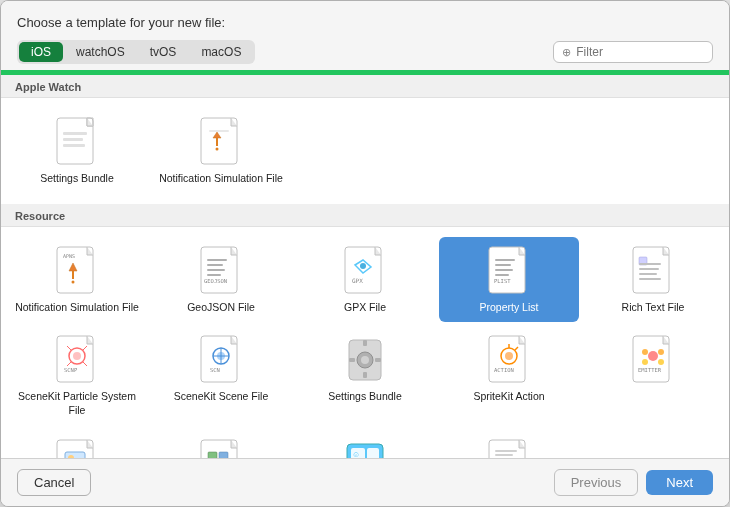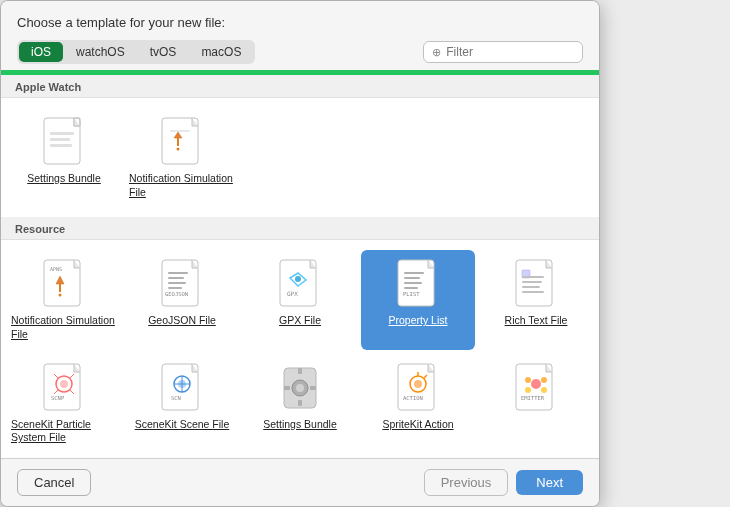--- a/index.html
+++ b/index.html
@@ -6,21 +6,21 @@
     body {
       font-family: -apple-system, BlinkMacSystemFont, "Helvetica Neue", Arial, sans-serif;
       background: #ececec;
       width: 730px;
       height: 507px;
       display: flex;
       flex-direction: column;
       overflow: hidden;
     }
     .dialog {
-      width: 600px;
+      width: 730px;
       height: 507px;
       background: #f5f5f5;
       border: 1px solid #b0b0b0;
       border-radius: 8px;
       display: flex;
       flex-direction: column;
       overflow: hidden;
       box-shadow: 0 4px 20px rgba(0,0,0,0.3);
     }
     .header {
@@ -120,24 +120,24 @@
     .item-icon {
       width: 52px;
       height: 52px;
       margin-bottom: 4px;
       display: flex;
       align-items: center;
       justify-content: center;
     }
     .item-label {
       font-size: 10.5px;
+      text-align: center;
       color: #222;
       line-height: 1.3;
       word-break: break-word;
-      text-decoration: underline;
     }
     .footer {
       display: flex;
       align-items: center;
       padding: 10px 16px;
       background: #f5f5f5;
       gap: 8px;
     }
     .cancel-btn {
       padding: 5px 16px;

